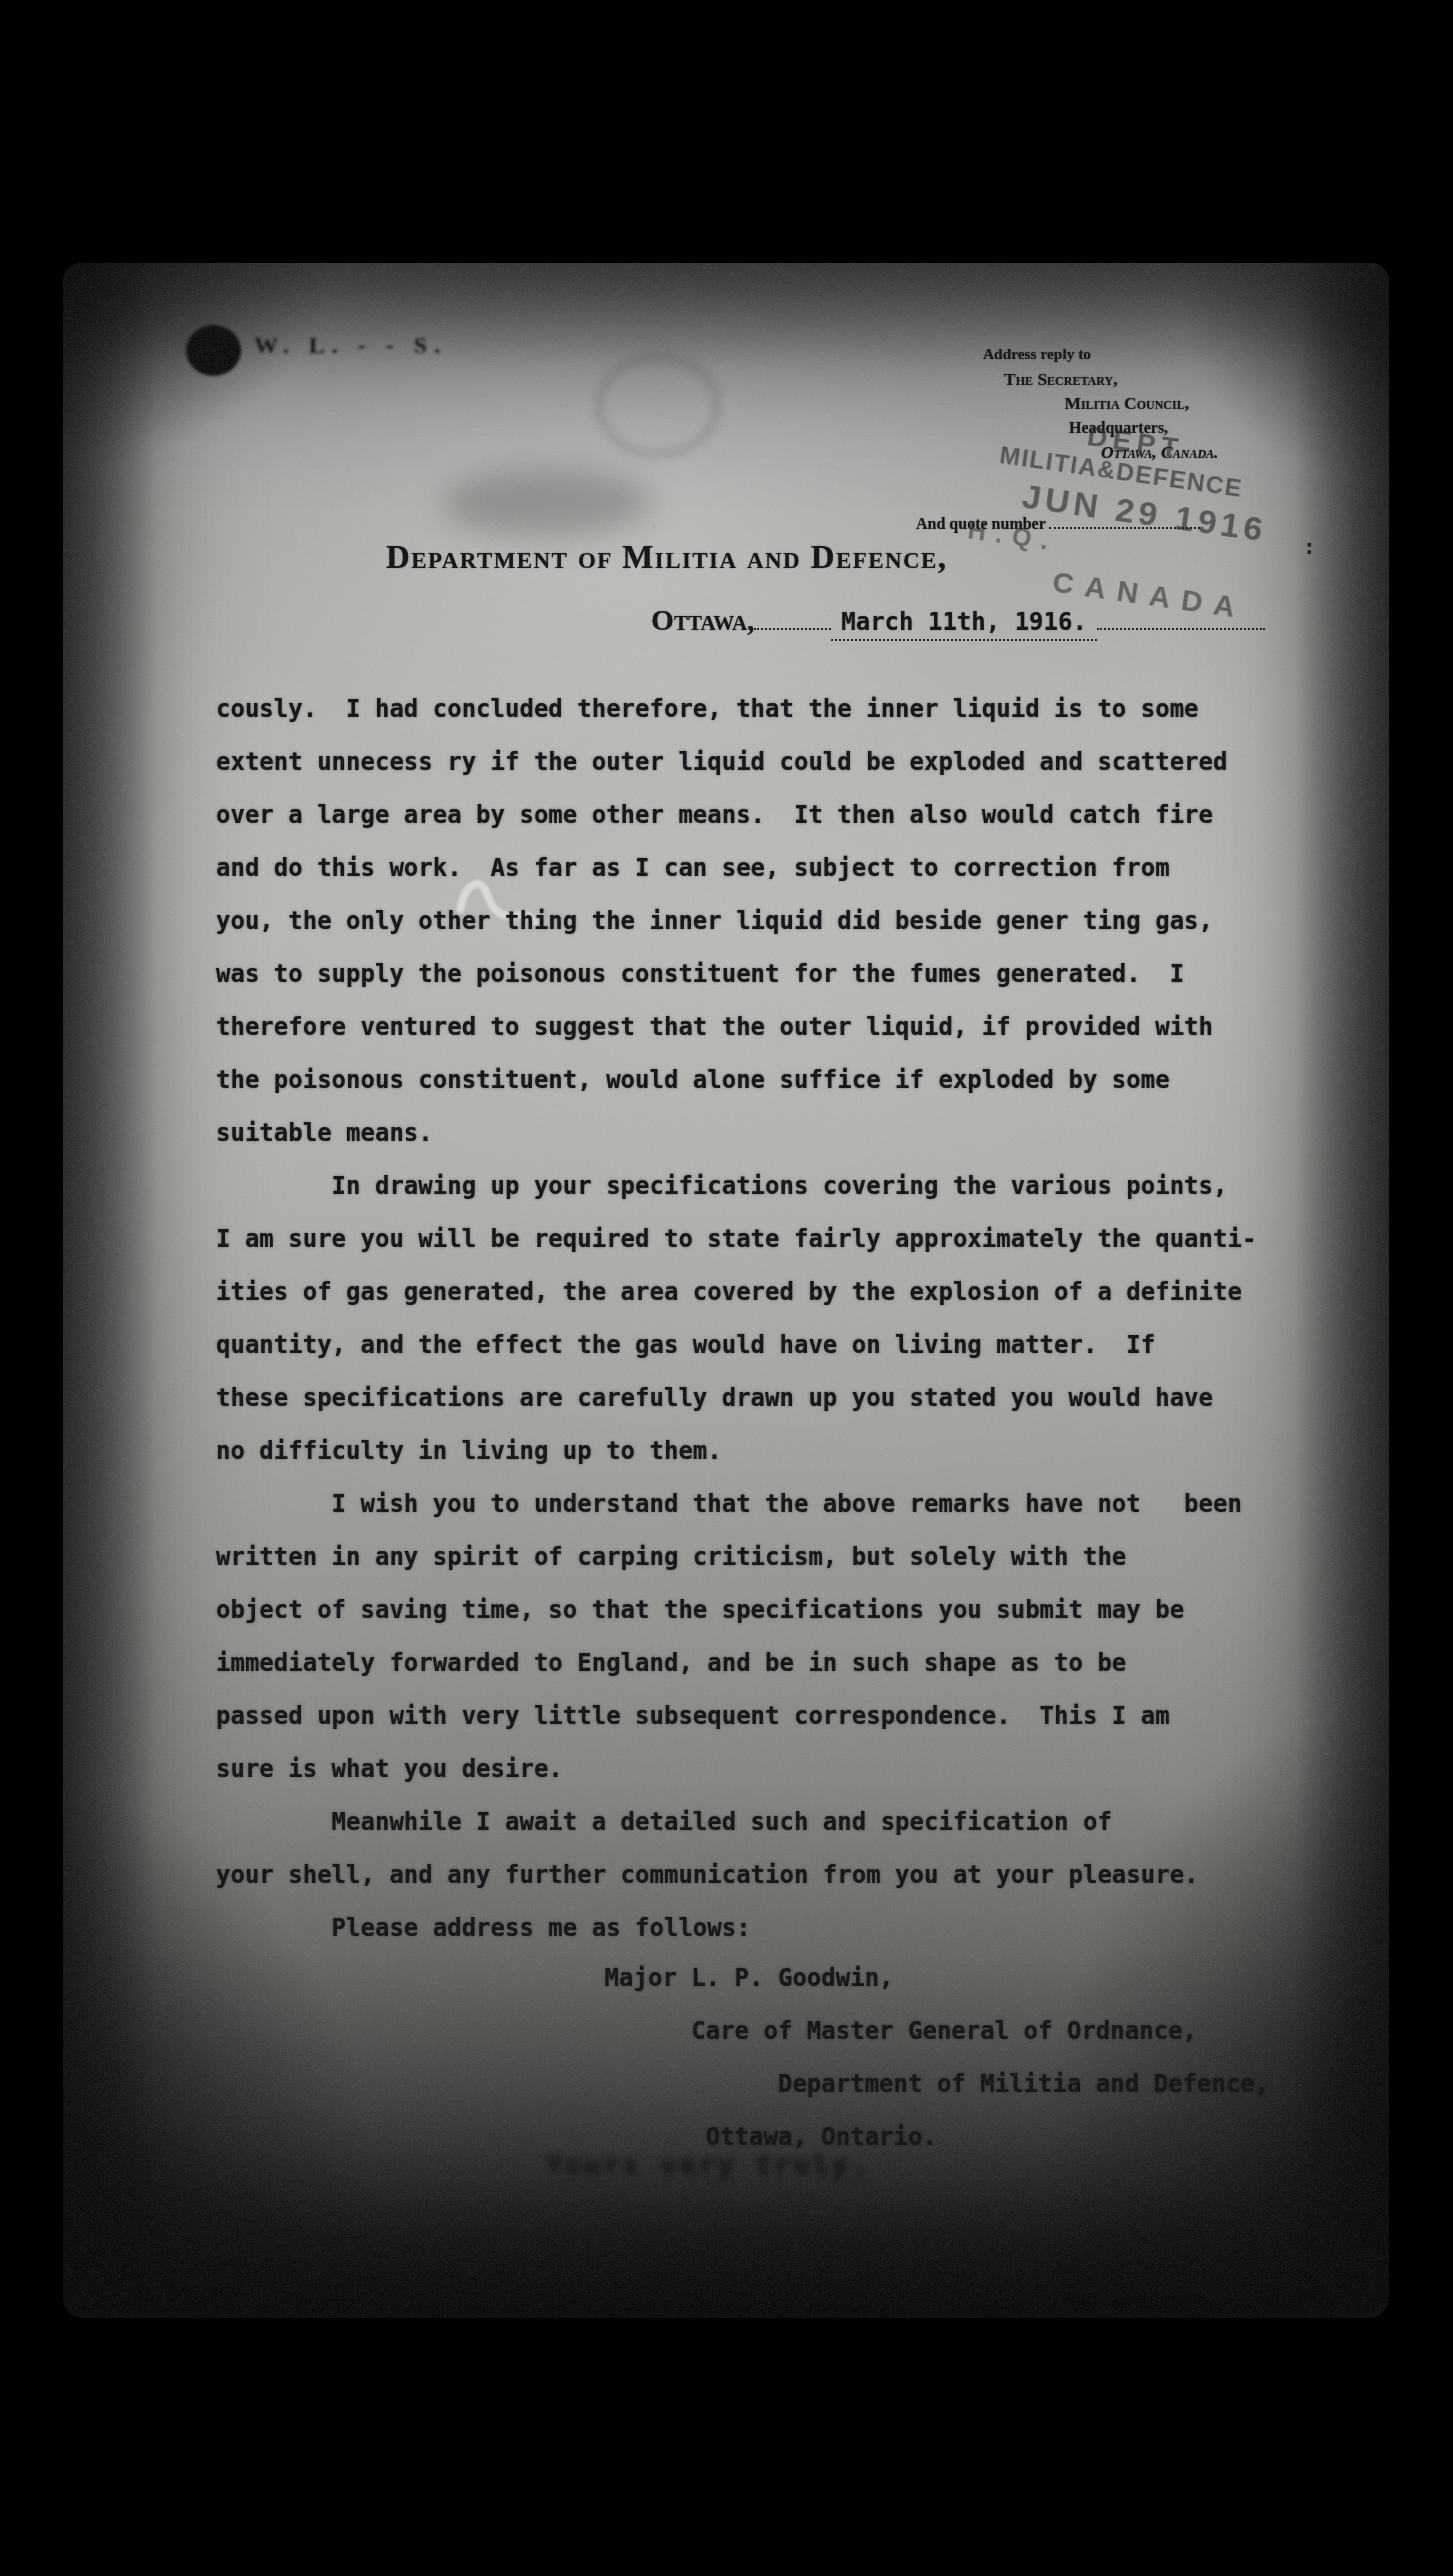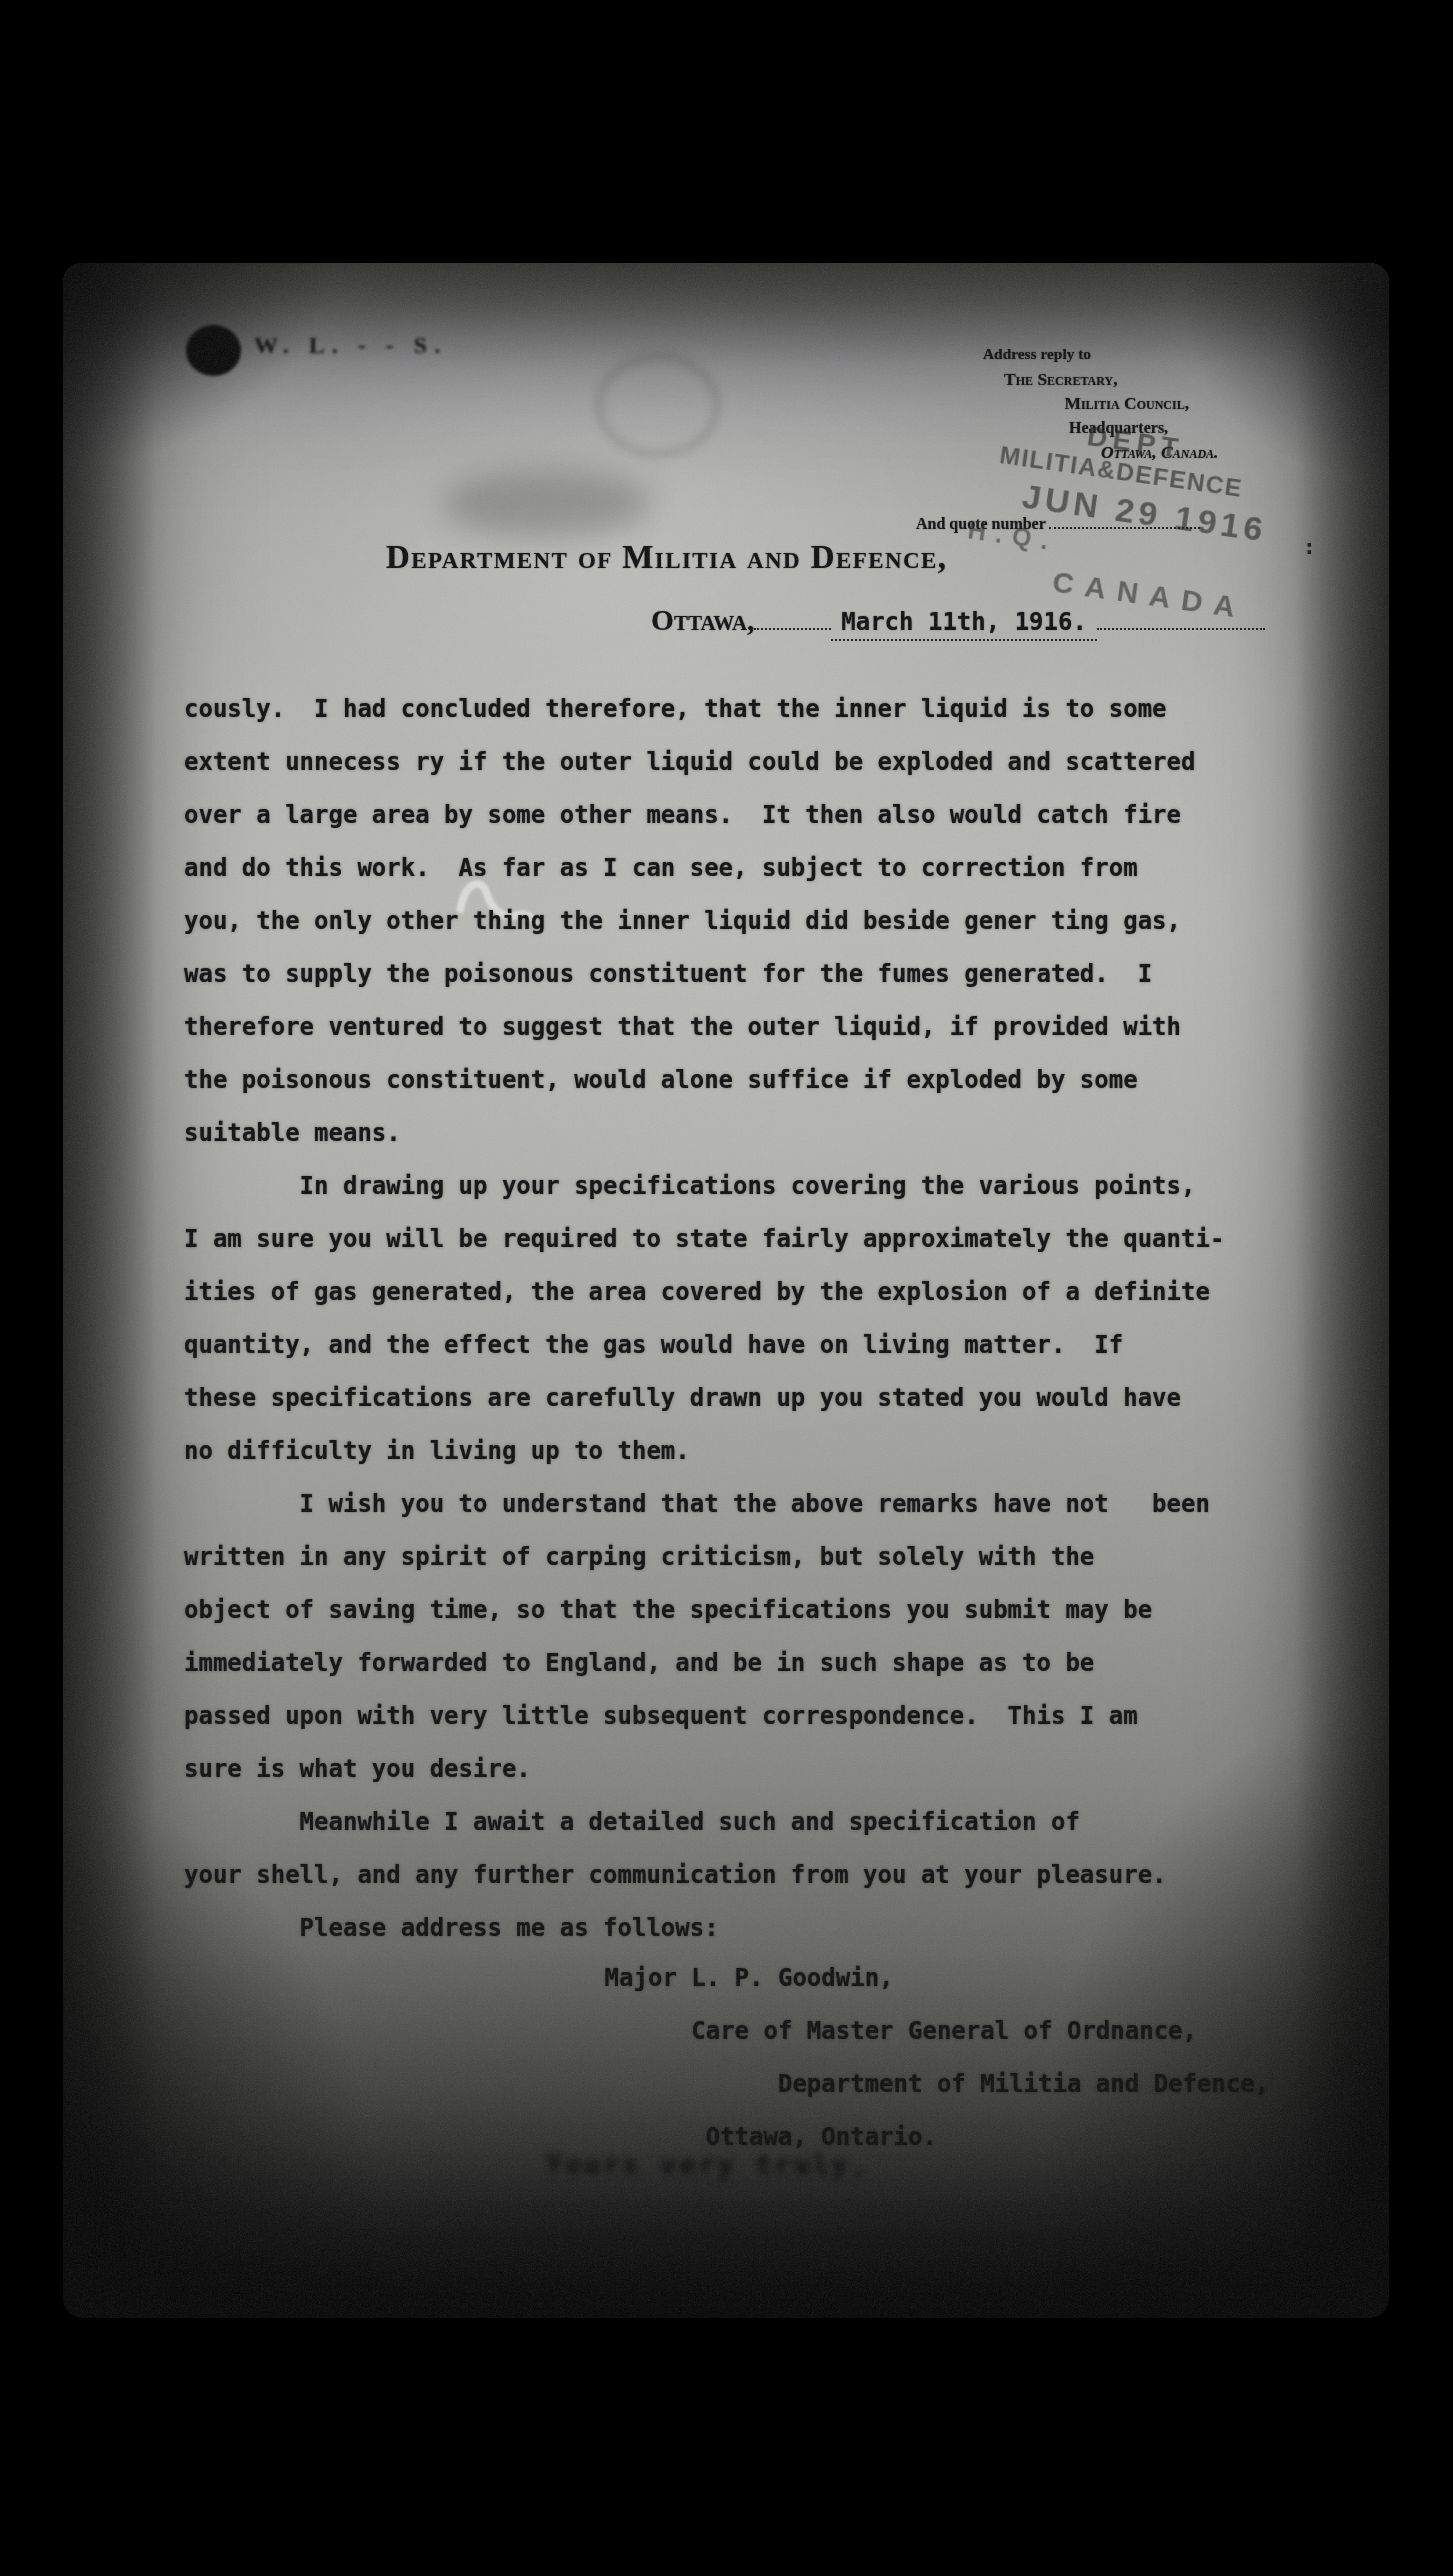--- a/index.html
+++ b/index.html
@@ -58,21 +58,21 @@
     font-weight:700;font-variant:small-caps;font-size:33px;letter-spacing:1.4px;color:#0a0a0a;
     text-shadow:0 0 1.4px rgba(0,0,0,0.55);}
   .dateline{position:absolute;left:588px;top:341px;white-space:nowrap;color:#0a0a0a;}
   .dateline .city{font-family:"Liberation Serif","DejaVu Serif",serif;font-weight:700;font-variant:small-caps;
     font-size:29.5px;text-shadow:0 0 1.4px rgba(0,0,0,0.55);}
   .dateline .leader1{display:inline-block;width:77px;border-bottom:2.8px dotted #161616;height:21px;}
   .dateline .date{font:700 24px "DejaVu Sans Mono","Liberation Mono",monospace;
     border-bottom:2.8px dotted #161616;padding:0 9.8px 2.8px 9.8px;text-shadow:0 0 1.4px rgba(0,0,0,0.55);}
   .dateline .leader2{display:inline-block;width:168px;border-bottom:2.8px dotted #161616;height:21px;}
   
-  .body-text{position:absolute;left:121px;top:420px;font:700 24px "DejaVu Sans Mono","Liberation Mono",monospace;
+  .body-text{position:absolute;left:153px;top:420px;font:700 24px "DejaVu Sans Mono","Liberation Mono",monospace;
     color:#0a0a0a;text-shadow:0 0 1.4px rgba(0,0,0,0.5),0 0 4.2px rgba(0,0,0,0.18);}
   .body-text .line, .sig-text .line{white-space:pre;height:53px;line-height:53px;}
   .sig-text{position:absolute;left:137px;top:1689px;font:700 24px "DejaVu Sans Mono","Liberation Mono",monospace;
     color:#0a0a0a;text-shadow:0 0 1.4px rgba(0,0,0,0.55),0 0 4.2px rgba(0,0,0,0.2);}
   .closing{position:absolute;left:483px;top:1886px;font:700 27px "DejaVu Sans Mono","Liberation Mono",monospace;
     color:rgba(0,0,0,0.95);filter:blur(3.5px);letter-spacing:2.8px;}
   .scratch{position:absolute;left:389px;top:603px;opacity:.75;filter:blur(1.1px);}
 </style>
 </head>
 <body>

